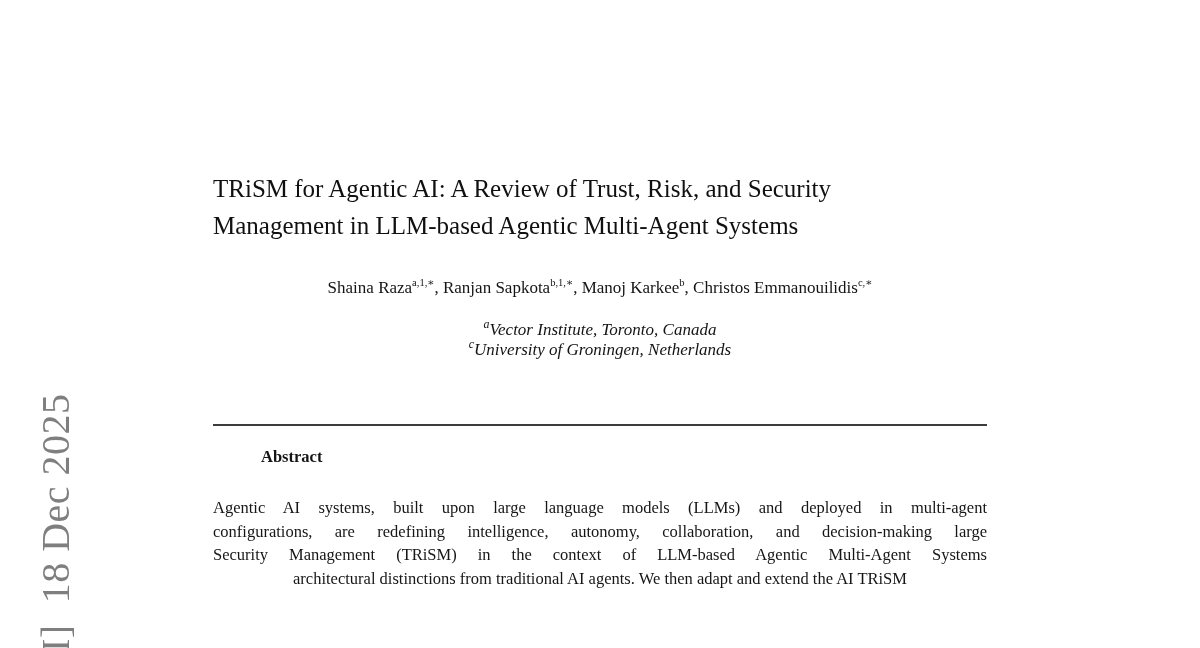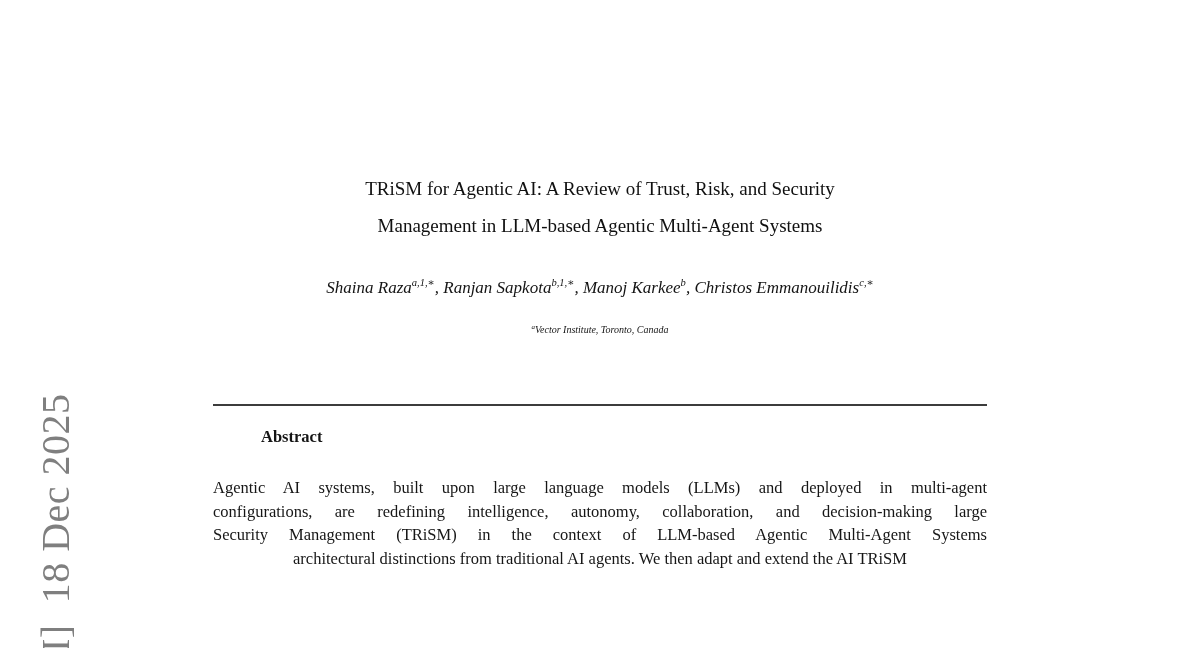--- a/index.html
+++ b/index.html
@@ -25,43 +25,42 @@
     color: #7f7f7f;
     white-space: pre;
     letter-spacing: 0.5px;
   }
   .content {
     width: 774px;
     margin: 0 auto;
   }
   .title {
     margin-top: 170px;
-    text-align: center;
-    font-size: 19px;
+    text-align: left;
+    font-size: 25px;
     line-height: 37px;
     color: #101010;
   }
   .title-line { display: block; }
   .authors {
     margin-top: 32px;
     text-align: center;
     font-size: 17px;
     line-height: 24px;
-    font-style: italic;
   }
   .author { white-space: pre-wrap; }
   sup.auth-sup {
     font-size: 62%;
     line-height: 0;
   }
   .affils {
     margin-top: 20px;
     text-align: center;
     font-style: italic;
-    font-size: 10px;
+    font-size: 17px;
     line-height: 20px;
   }
   .affil-line { display: block; }
   sup.affil-sup { font-size: 70%; line-height: 0; font-style: italic; }
   .rule {
     margin-top: 64px;
     border: none;
     border-top: 2px solid #3c3c3c;
     width: 774px;
     height: 0;
@@ -101,20 +100,21 @@
       <span class="title-line">TRiSM for Agentic AI: A Review of Trust, Risk, and Security</span>
       <span class="title-line">Management in LLM-based Agentic Multi-Agent Systems</span>
     </div>
 
     <div class="authors">
       <span class="author"><span>Shaina Raza</span><sup class="auth-sup">a,1,∗</sup><span>, </span></span><span class="author"><span>Ranjan Sapkota</span><sup class="auth-sup">b,1,∗</sup><span>, </span></span><span class="author"><span>Manoj Karkee</span><sup class="auth-sup">b</sup><span>, </span></span><span class="author"><span>Christos Emmanouilidis</span><sup class="auth-sup">c,∗</sup></span>
     </div>
 
     <div class="affils">
       <span class="affil-line"><sup class="affil-sup">a</sup><span>Vector Institute, Toronto, Canada</span></span>
+      <span class="affil-line"><sup class="affil-sup">c</sup><span>University of Groningen, Netherlands</span></span>
     </div>
 
     <hr class="rule">
 
     <div class="abstract-heading">Abstract</div>
 
     <div class="abstract">
       <div class="abs-line">Agentic AI systems, built upon large language models (LLMs) and deployed in multi-agent</div>
       <div class="abs-line">configurations, are redefining intelligence, autonomy, collaboration, and decision-making large</div>
       <div class="abs-line">Security Management (TRiSM) in the context of LLM-based Agentic Multi-Agent Systems</div>

